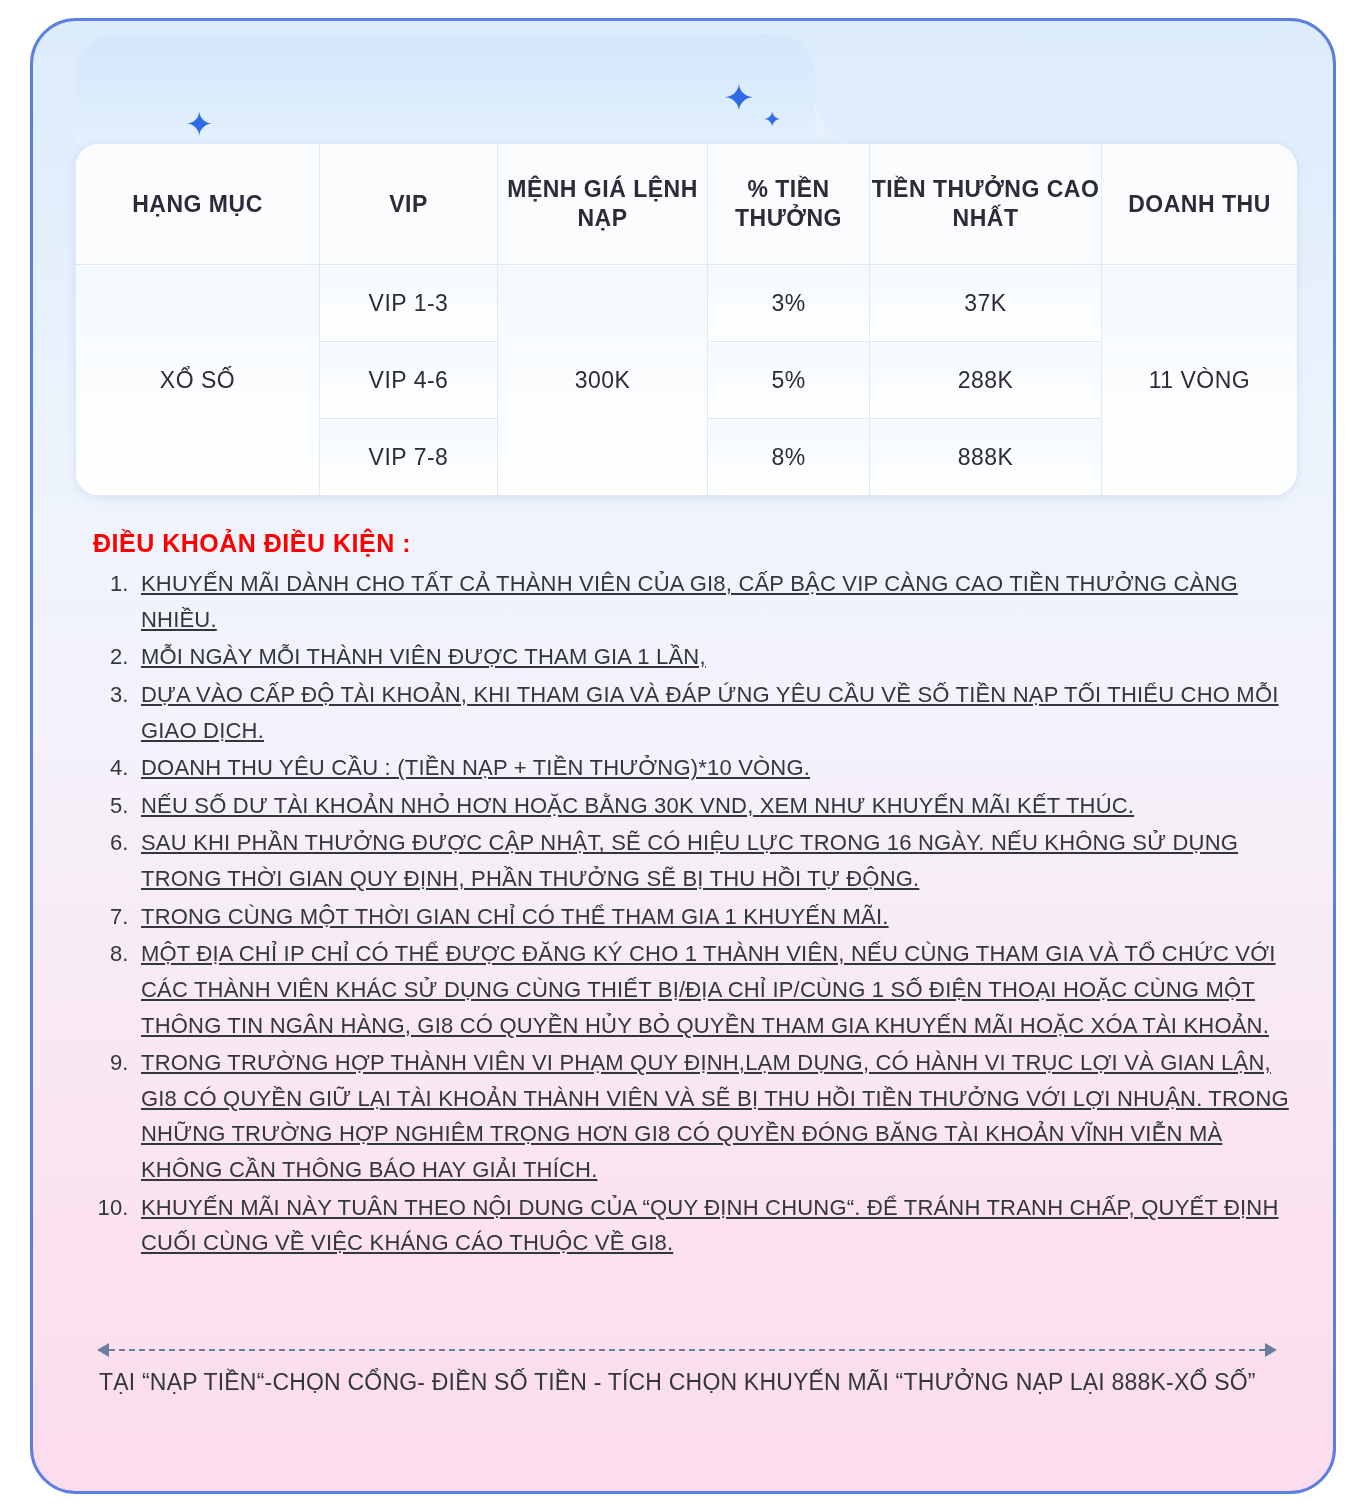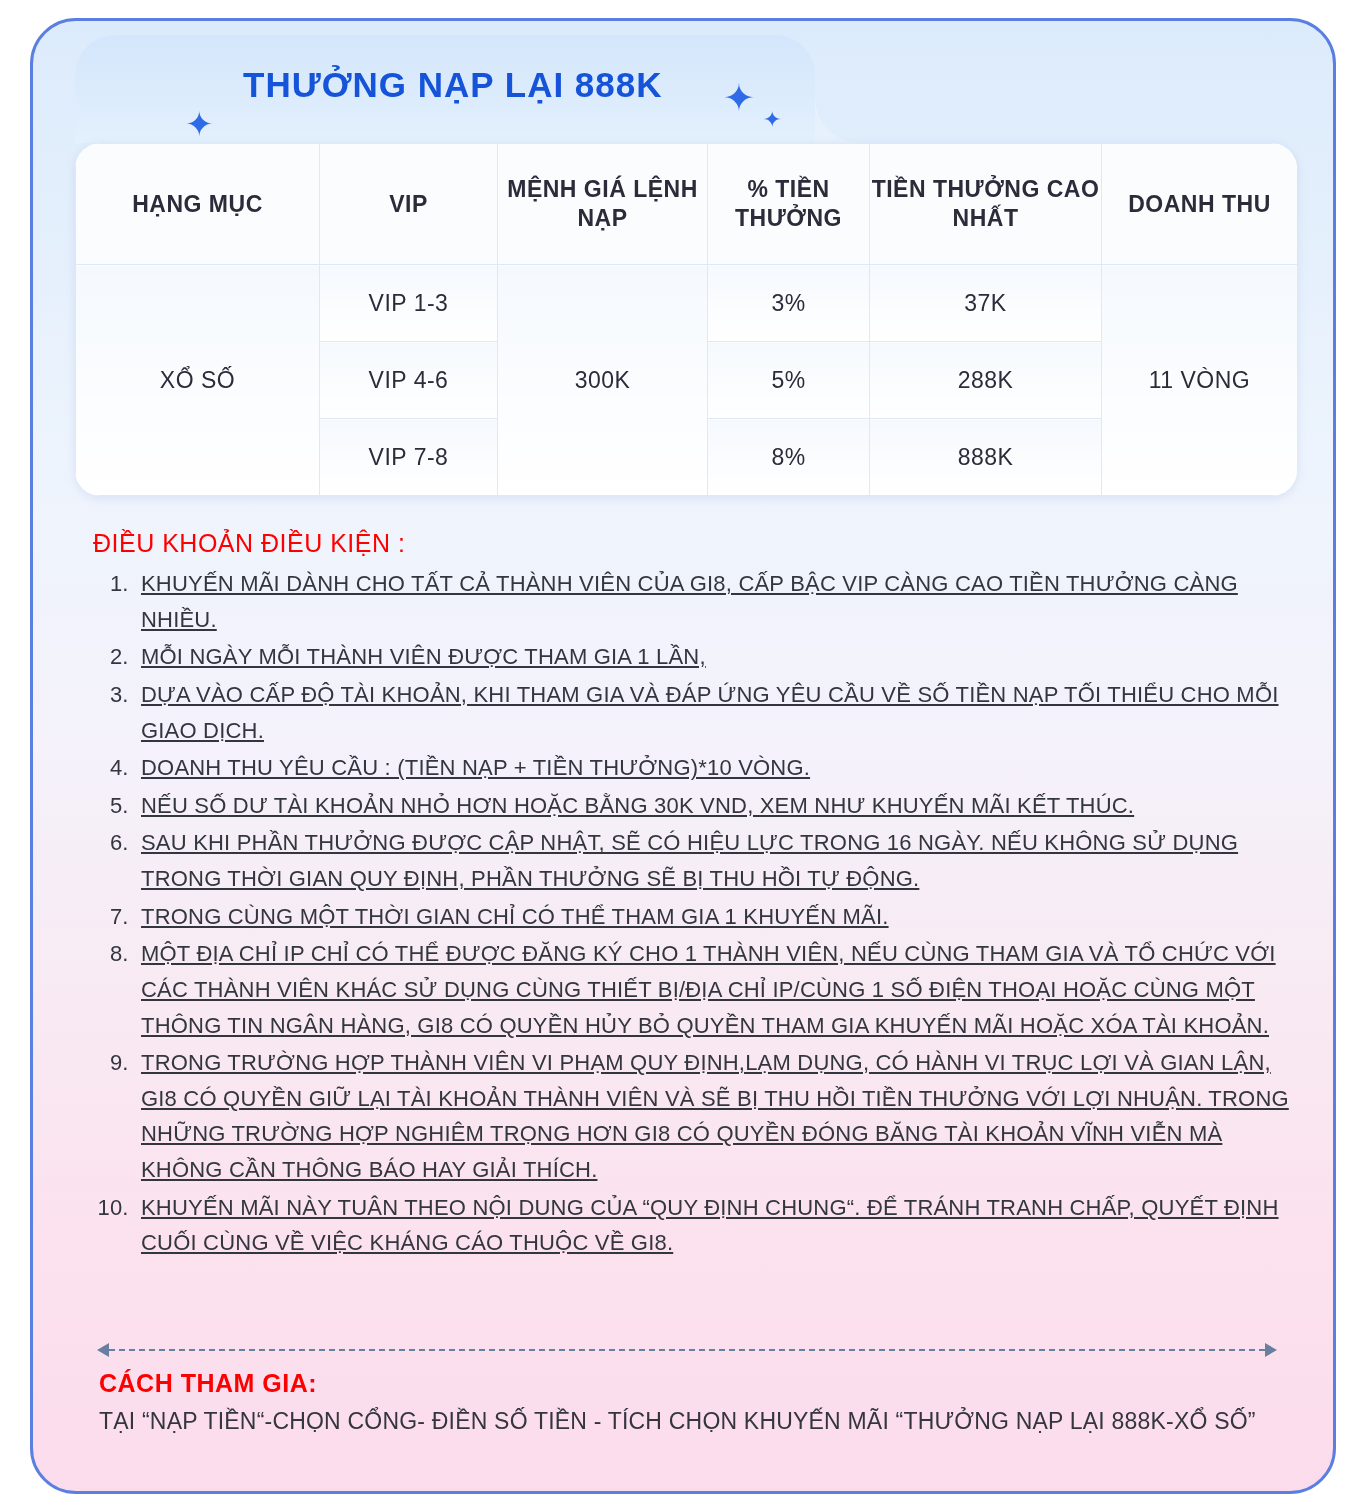--- a/index.html
+++ b/index.html
@@ -124,21 +124,21 @@
   
   .terms {
     position: absolute;
     left: 36px;
     top: 508px;
     width: 1240px;
   }
   .terms-heading {
     color: #ff0000;
     font-size: 25px;
-    font-weight: normal;
+    font-weight: bold;
     letter-spacing: .5px;
     margin: 0 0 8px 24px;
   }
   ol.terms-list {
     margin: 0;
     padding-left: 66px;
     color: #33363f;
     font-size: 22px;
     line-height: 1.62;
     letter-spacing: .2px;
@@ -199,21 +199,20 @@
 </head>
 <body>
 
 <div class="promo-card">
 
   <div class="header-wrap">
     <div class="header-tab"></div>
     <span class="spark spark-1">✦</span>
     <span class="spark spark-2">✦</span>
     <span class="spark spark-3">✦</span>
-    <div class="header-title">THƯỞNG  NẠP LẠI 888K</div>
   </div>
 
   <div class="table-wrap">
     <table class="promo-table">
       <colgroup>
         <col class="col-1">
           <col class="col-2">
           <col class="col-3">
         <col class="col-4">
           <col class="col-5">
@@ -268,17 +267,16 @@
     </ol>
   </div>
 
   <div class="divider">
     <span class="arrow-l"></span>
     <span class="line"></span>
     <span class="arrow-r"></span>
   </div>
 
   <div class="join">
-    <div class="join-heading">CÁCH THAM GIA:</div>
     <div class="join-text">TẠI “NẠP TIỀN“-CHỌN CỔNG- ĐIỀN SỐ TIỀN - TÍCH CHỌN KHUYẾN MÃI “THƯỞNG NẠP LẠI 888K-XỔ SỐ”</div>
   </div>
 
 </div>
 
 </body></html>

